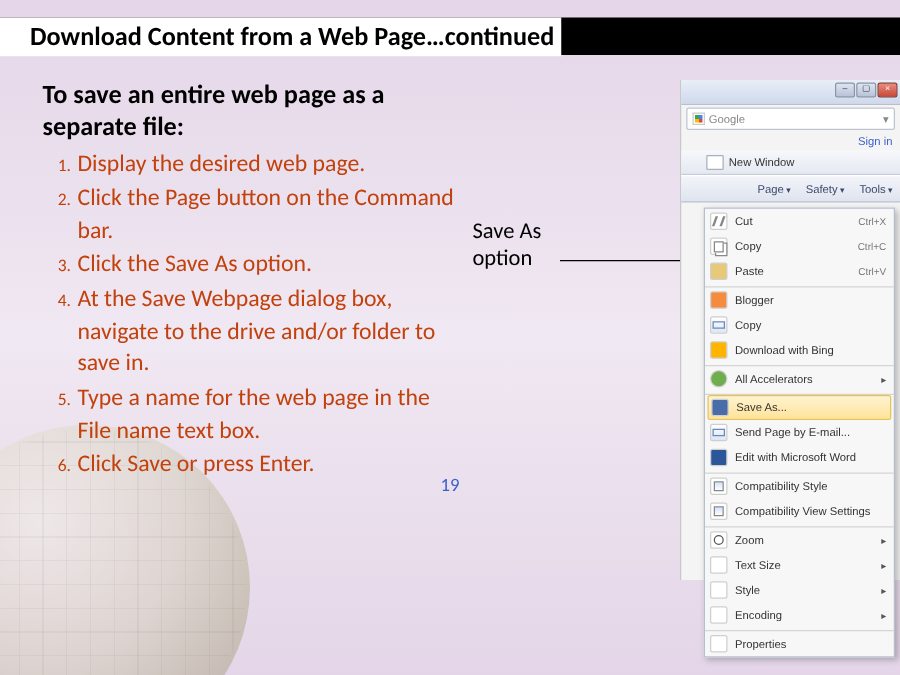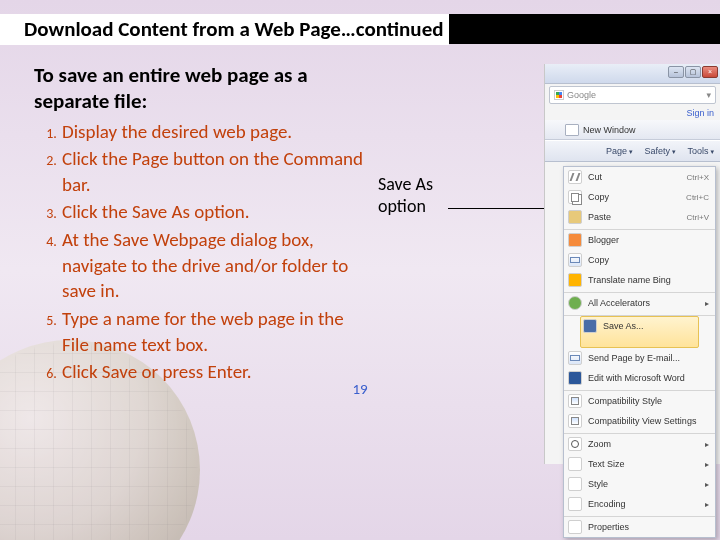--- a/index.html
+++ b/index.html
@@ -147,22 +147,22 @@
     padding: 3px 6px 3px 4px;
     border-bottom: 0;
     gap: 6px;
     min-height: 16px;
   }
   .ss-menu-row.sep { border-top: 1px solid #d5d5d5; margin-top:2px; padding-top:5px;}
   .ss-menu-row.highlight {
     background: linear-gradient(to bottom, #fff3cf, #ffe39a);
     border: 1px solid #e7c254;
     border-radius: 2px;
-    margin: 0 16px;
-    padding: 2px 4px 14px 2px;
+    margin: 0 2px;
+    padding: 2px 4px 2px 2px;
   }
   .ss-ico {
     width: 14px; height: 14px;
     background: #fff;
     border: 1px solid #cfcfcf;
     border-radius: 2px;
     flex-shrink: 0;
     position: relative;
   }
   .ss-ico.cut::after{content:"";position:absolute;inset:2px;border-left:2px solid #888;border-right:2px solid #888;transform:skewX(-20deg);}
@@ -332,21 +332,21 @@
       <div class="ss-menu-row">
         <span class="ss-ico orange"></span>
         <span class="ss-label">Blogger</span>
       </div>
       <div class="ss-menu-row">
         <span class="ss-ico mail"></span>
         <span class="ss-label">Copy</span>
       </div>
       <div class="ss-menu-row">
         <span class="ss-ico bing"></span>
-        <span class="ss-label">Translate name Bing</span>
+        <span class="ss-label">Download with Bing</span>
       </div>
       <div class="ss-menu-row sep" style="min-height: 0px; padding: 0px;"></div>
       <div class="ss-menu-row">
         <span class="ss-ico acc"></span>
         <span class="ss-label">All Accelerators</span>
         <span class="ss-arrow"></span>
       </div>
       <div class="ss-menu-row sep" style="min-height: 0px; padding: 0px;"></div>
       <div class="ss-menu-row highlight">
         <span class="ss-ico save"></span>

